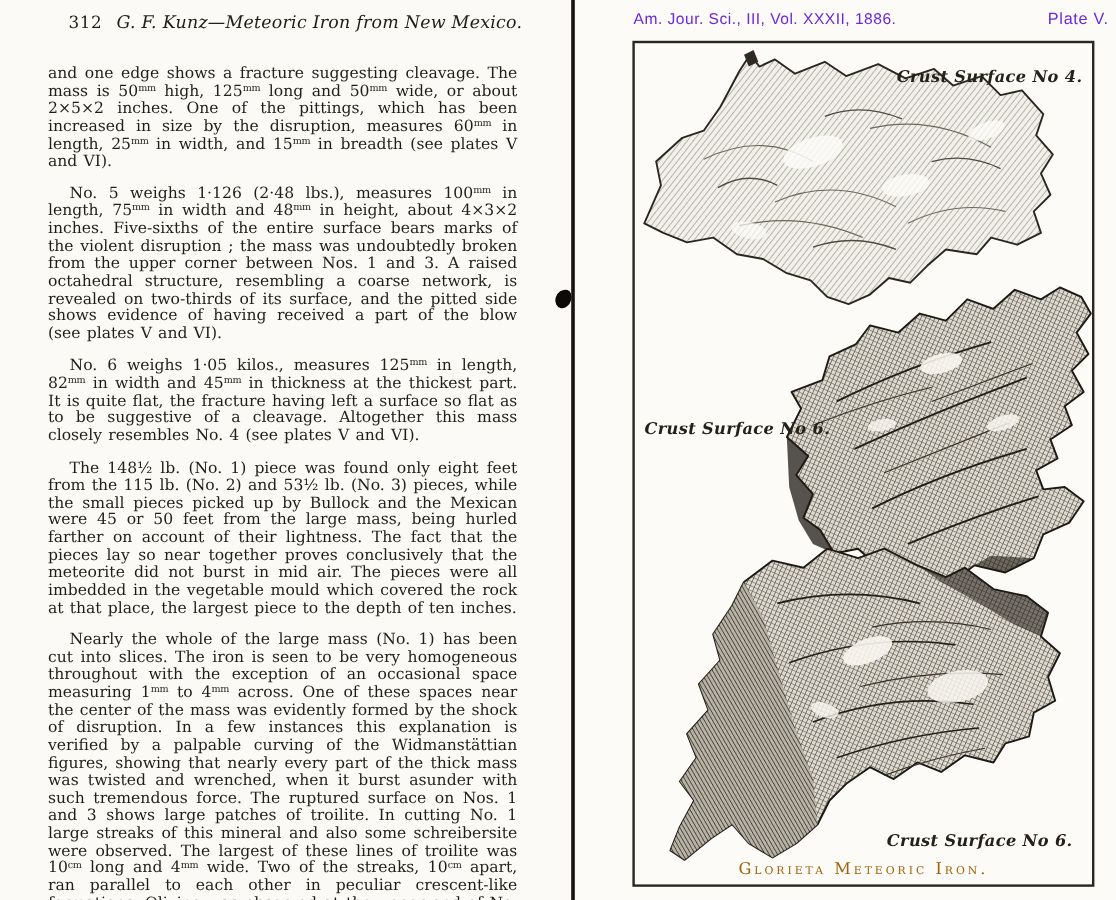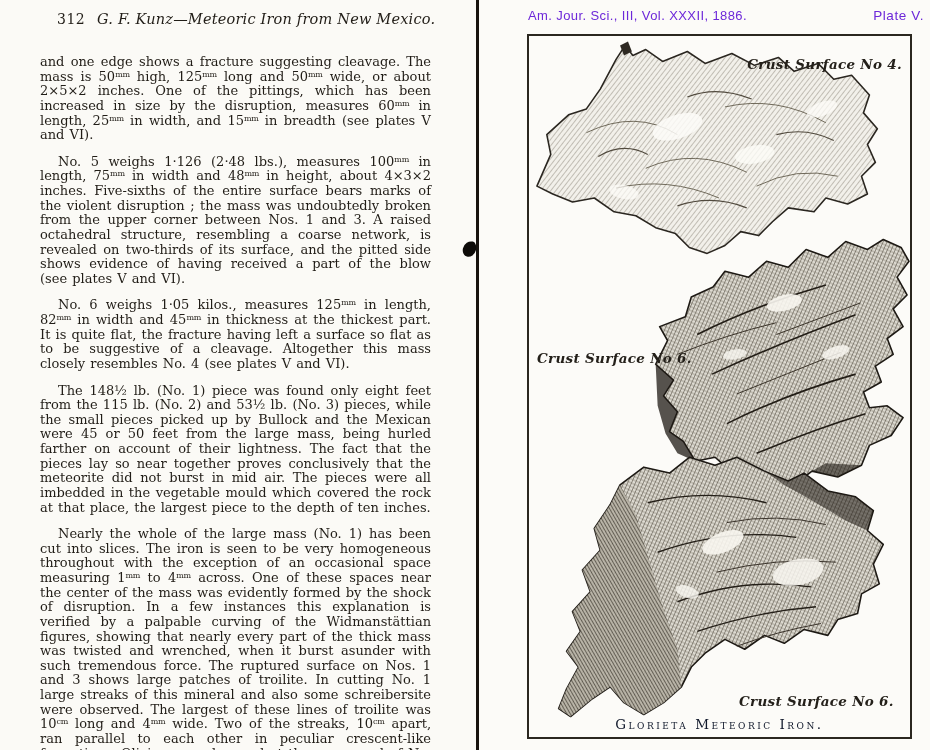--- a/index.html
+++ b/index.html
@@ -35,21 +35,21 @@
   .plate-frame { position:absolute; left:47px; top:34px; width:385px; height:705px;
                  border:2px solid #2b2720; background:#fcfbf8; }
   .plate-frame svg { position:absolute; left:0; top:0; width:100%; height:100%; }
 
   .figure-label { position:absolute; font-family:"DejaVu Serif", serif; font-style:italic; font-weight:bold;
                   font-size:13.5px; letter-spacing:.3px; color:#24201a; white-space:nowrap; }
   .label-no4 { top:20px; right:8px; }
   .label-no5 { top:314px; left:8px; }
   .label-no6 { top:657px; left:210px; }
   .plate-caption { position:absolute; bottom:5px; left:0; width:100%; text-align:center;
-                   font-variant:small-caps; font-size:13.5px; letter-spacing:2.5px; color:#0f172a; }
+                   font-variant:small-caps; font-size:13.5px; letter-spacing:2.5px; color:#a16207; }
 </style>
 </head>
 <body>
 
 <div class="scan">
 
   <div class="left-page">
     <div class="lp-header">
       <span class="page-number">312</span>
       <span class="running-title">G. F. Kunz—Meteoric Iron from New Mexico.</span>

